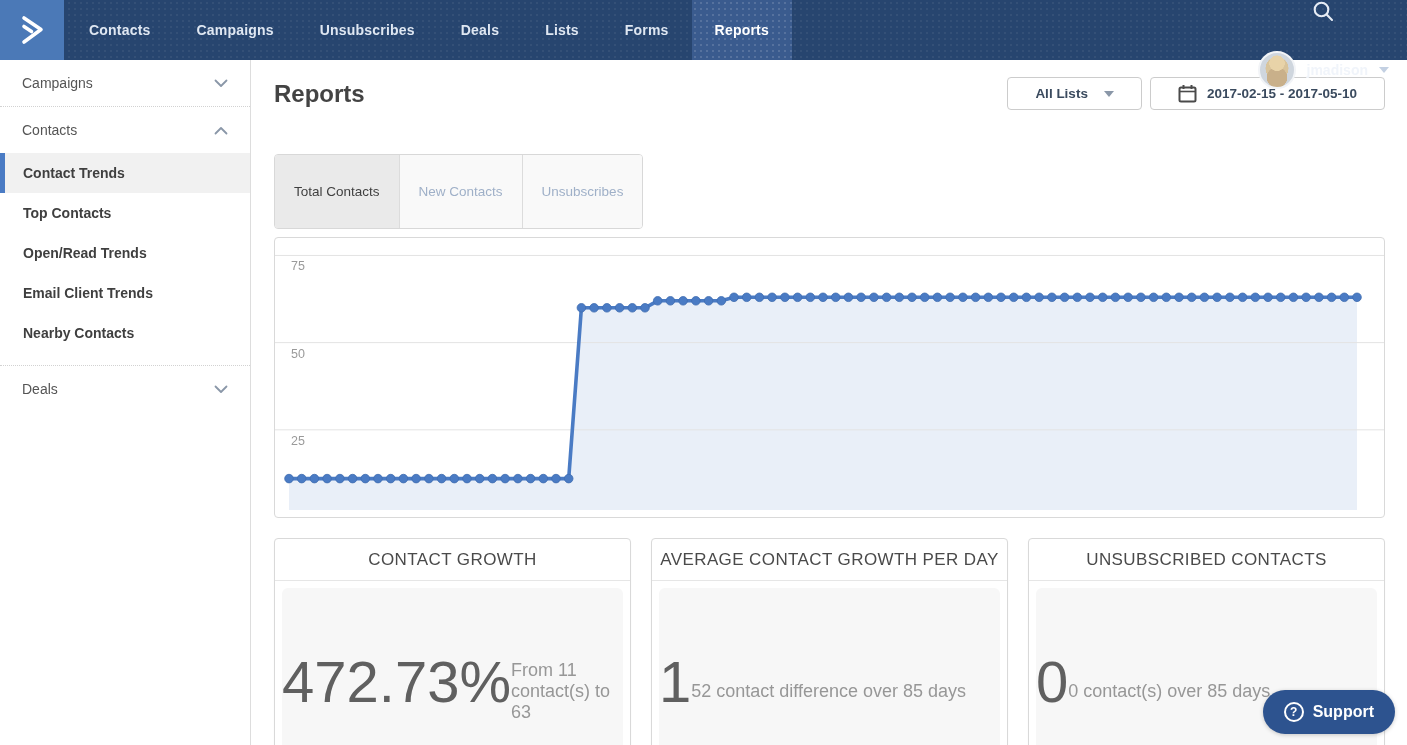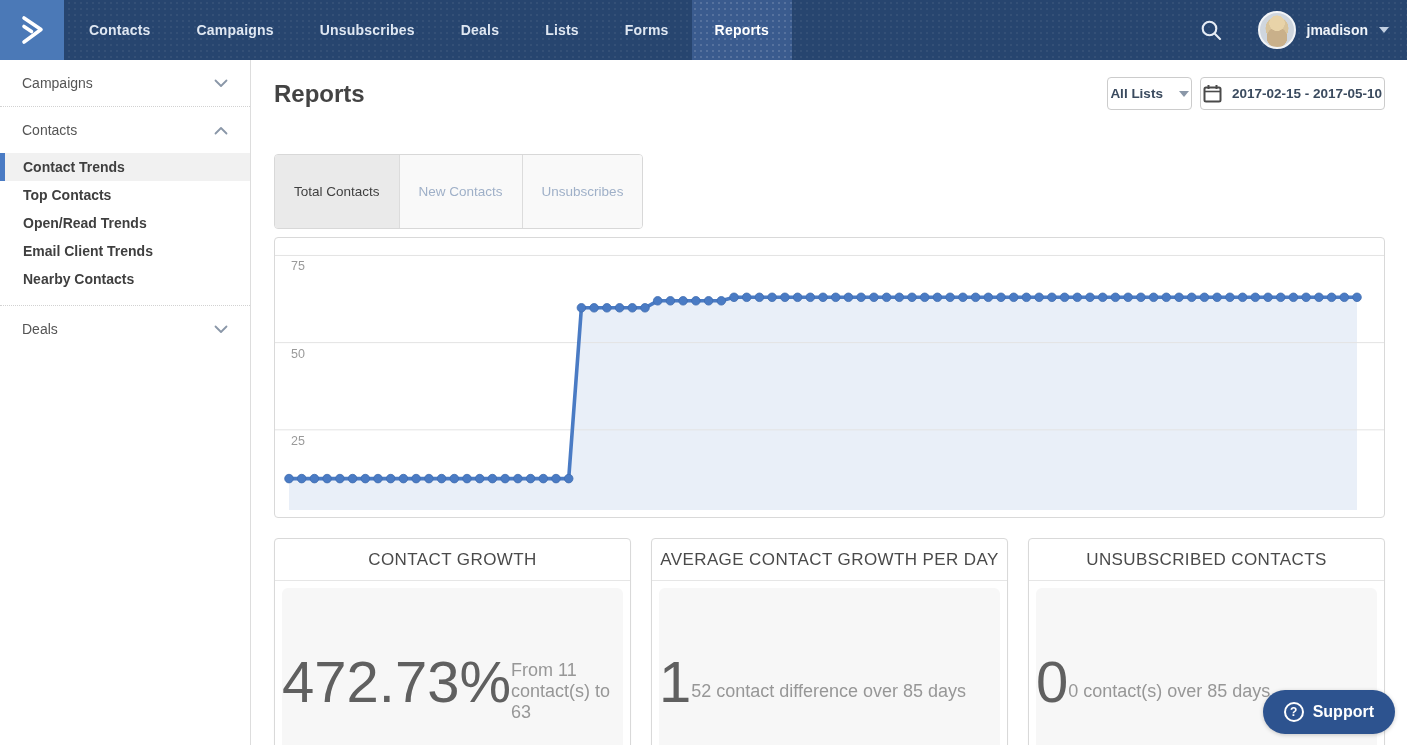--- a/index.html
+++ b/index.html
@@ -15,47 +15,47 @@
     background-color:var(--navbar);
     background-image:radial-gradient(rgba(255,255,255,.06) 1px, transparent 1.4px);
     background-size:6px 6px;
     display:flex; align-items:stretch; z-index:30;}
   .logo-tile{width:64px; height:60px; background:var(--logo); display:flex; align-items:center; justify-content:center; cursor:pointer;}
   .nav-items{display:flex; align-items:stretch; margin-left:2px;}
   .nav-item{display:flex; align-items:center; padding:0 23px; color:#dfe7f2; font-size:14px; font-weight:bold; cursor:pointer; letter-spacing:.2px;}
   .nav-item.active{background-color:var(--navbar-active);
     background-image:radial-gradient(rgba(255,255,255,.14) 1px, transparent 1.4px);
     background-size:6px 6px; color:#fff;}
-  .nav-right{margin-left:auto; display:flex; align-items:center; padding-right:18px; gap:35px;}
+  .nav-right{margin-left:auto; display:flex; align-items:center; padding-right:18px; gap:28px;flex-direction:column;}
   .search-btn{cursor:pointer; display:flex; align-items:center;}
   .user-menu{display:flex; align-items:center; gap:11px; cursor:pointer;}
   .avatar{width:38px; height:38px; border-radius:50%;
     background:
       radial-gradient(circle at 50% 30%, #e8d3a8 0 26%, transparent 27%),
       radial-gradient(circle at 50% 72%, #c9b08a 0 34%, transparent 35%),
       radial-gradient(circle at 50% 45%, #d9c49b 0 45%, #cfd6de 46%);
     border:2px solid #f2f4f7;}
   .user-name{color:#f0f4fa; font-size:14px; font-weight:bold;}
   .caret-down{width:0; height:0; border-left:5px solid transparent; border-right:5px solid transparent; border-top:6px solid #c3d0e2;}
 
   
   .sidebar{position:absolute; top:60px; left:0; width:251px; bottom:0; background:#fff; border-right:1px solid #ddd;}
   .side-section{height:46px; display:flex; align-items:center; justify-content:space-between; padding:0 22px; font-size:14px; color:#555; cursor:pointer;}
   .side-divider{border-top:1px dotted #d2d2d2; margin:0;}
-  .side-item{height:28px; display:flex; align-items:center; padding-left:23px; font-size:14px; font-weight:bold; color:#3f3f3f; cursor:pointer;}
+  .side-item{height:40px; display:flex; align-items:center; padding-left:23px; font-size:14px; font-weight:bold; color:#3f3f3f; cursor:pointer;}
   .side-item.active{background:#f1f1f1; border-left:5px solid var(--accent); padding-left:18px;}
   .side-gap{height:12px;}
   .chev{flex:0 0 auto;}
 
   
   .main{position:absolute; top:60px; left:251px; right:0; bottom:0; padding:17px 22px 0 23px; background:#fff;}
   .header-row{display:flex; align-items:center; justify-content:space-between;}
   .page-title{font-size:24px; font-weight:bold; color:#434343;}
   .controls{display:flex; gap:8px;}
-  .ctrl-btn{height:33px; background:#fff; border:1px solid #ccc; border-radius:4px; display:flex; align-items:center; gap:10px; padding:0 2px; font-size:13.5px; color:#3a4a5e; font-weight:bold; cursor:pointer;}
+  .ctrl-btn{height:33px; background:#fff; border:1px solid #ccc; border-radius:4px; display:flex; align-items:center; gap:10px; padding:0 27px; font-size:13.5px; color:#3a4a5e; font-weight:bold; cursor:pointer;}
   .ctrl-btn .caret-down{border-top-color:#8a97a8; margin-left:6px;}
 
   .tab-strip{display:inline-flex; margin-top:44px; border:1px solid #d8d8d8; border-radius:4px; overflow:hidden; background:#fbfbfb;}
   .tab{padding:29px 19px; font-size:13.5px; color:#9fb0c8; background:#f9f9f9; border-right:1px solid #dcdcdc; cursor:pointer;}
   .tab:last-child{border-right:none;}
   .tab.active{background:#eaeaea; color:#3f3f3f;}
 
   .chart-card{margin-top:8px; height:281px; border:1px solid var(--border); border-radius:4px; background:#fff; position:relative; overflow:hidden;}
   .chart-card svg{display:block;}
 

